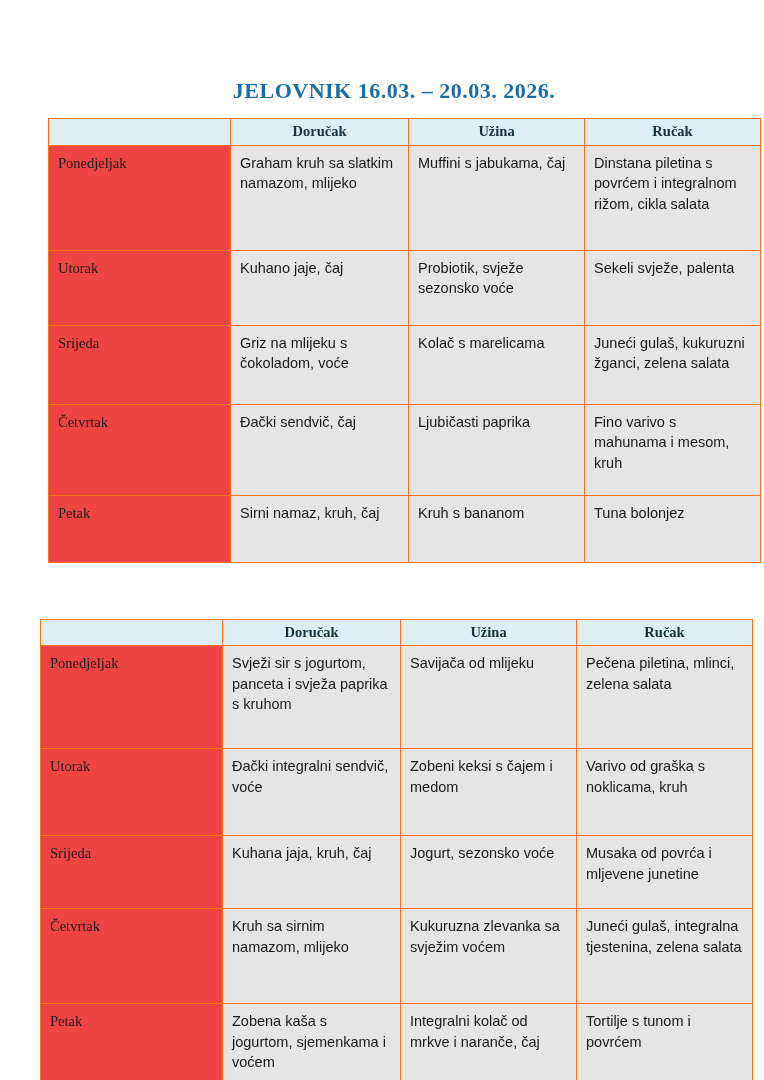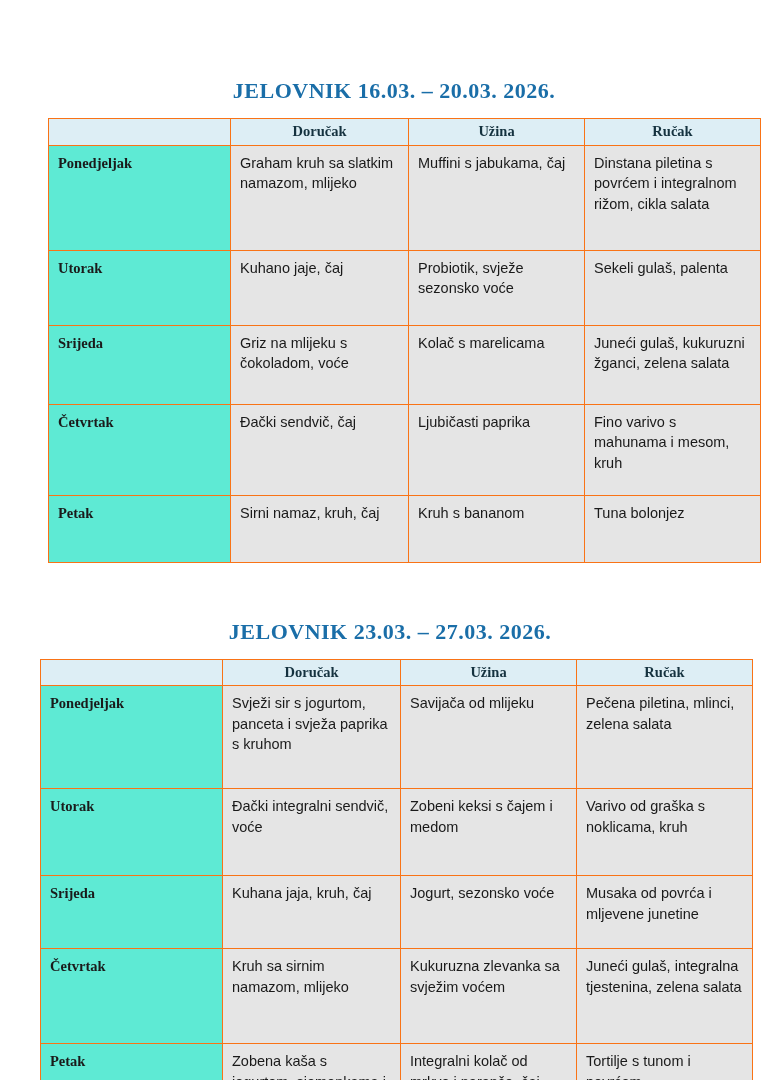--- a/index.html
+++ b/index.html
@@ -62,23 +62,23 @@
   }
   thead th.corner {
     background: #ddeef5;
   }
   col.c-day   { width: 182px; }
   col.c-dor   { width: 178px; }
   col.c-uzi   { width: 176px; }
   col.c-ruc   { width: 176px; }
 
   td.day {
-    background: #5eead4;
+    background: #ef4444;
     font-family: "Liberation Serif", serif;
-    font-weight: bold;
+    font-weight: normal;
     font-size: 15.5px;
     color: #1a1a1a;
     padding-top: 6px;
   }
   td.meal {
     background: #e5e5e5;
   }
 
   
   tr.r1 td { height: 88px; }
@@ -119,21 +119,21 @@
         <tr class="r1">
           <td class="day">Ponedjeljak</td>
           <td class="meal">Graham kruh sa slatkim namazom, mlijeko</td>
           <td class="meal">Muffini s jabukama, čaj</td>
           <td class="meal">Dinstana piletina s povrćem i integralnom rižom, cikla salata</td>
         </tr>
         <tr class="r2">
           <td class="day">Utorak</td>
           <td class="meal">Kuhano jaje, čaj</td>
           <td class="meal">Probiotik, svježe sezonsko voće</td>
-          <td class="meal">Sekeli gulaš, palenta</td>
+          <td class="meal">Sekeli svježe, palenta</td>
         </tr>
         <tr class="r3">
           <td class="day">Srijeda</td>
           <td class="meal">Griz na mlijeku s čokoladom, voće</td>
           <td class="meal">Kolač s marelicama</td>
           <td class="meal">Juneći gulaš, kukuruzni žganci, zelena salata</td>
         </tr>
         <tr class="r4">
           <td class="day">Četvrtak</td>
           <td class="meal">Đački sendvič, čaj</td>
@@ -144,21 +144,20 @@
           <td class="day">Petak</td>
           <td class="meal">Sirni namaz, kruh, čaj</td>
           <td class="meal">Kruh s bananom</td>
           <td class="meal">Tuna bolonjez</td>
         </tr>
       </tbody>
     </table>
   </section>
 
   <section class="menu-block second">
-    <h1 class="menu-title">JELOVNIK 23.03.  – 27.03. 2026.</h1>
     <table class="menu">
       <colgroup>
         <col class="c-day">
           <col class="c-dor">
           <col class="c-uzi">
           <col class="c-ruc">
       </colgroup>
       <thead>
         <tr>
           <th class="corner"></th>

